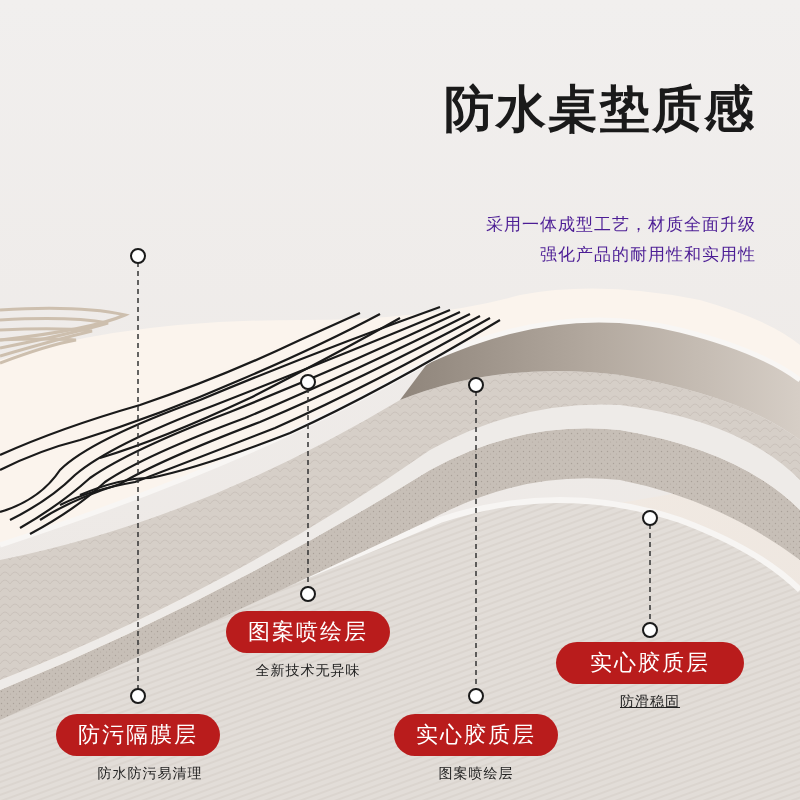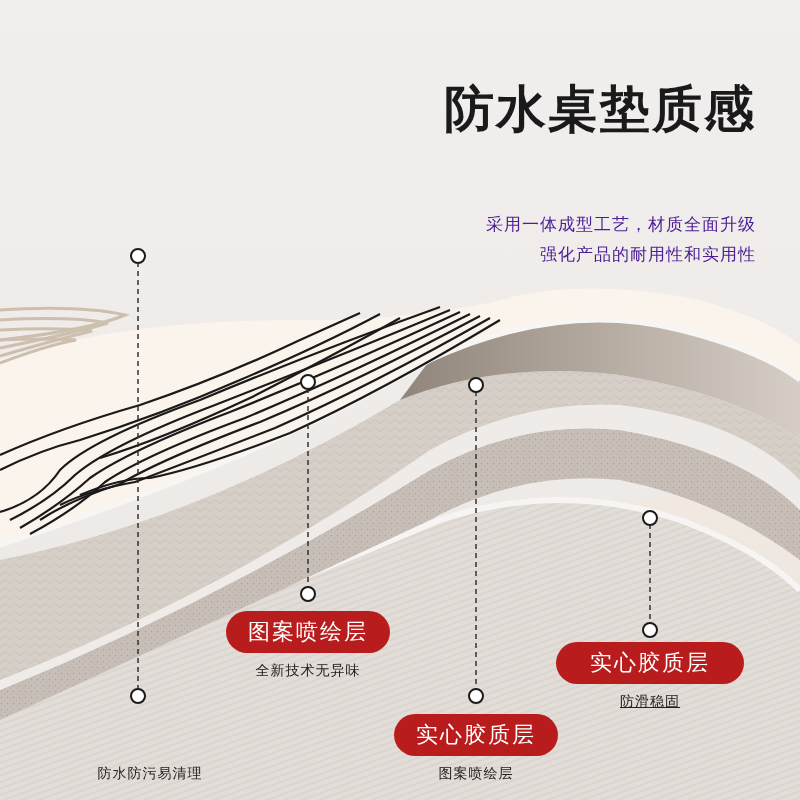--- a/index.html
+++ b/index.html
@@ -103,20 +103,21 @@
     <div>防水桌垫质感</div>
   </div>
   <div class="subline">
     <div>采用一体成型工艺，材质全面升级</div>
     <div>强化产品的耐用性和实用性</div>
   </div>
 
   <div class="pill" style="left:226px; top:611px; width:164px;">图案喷绘层</div>
   <div class="cap" style="left:226px; top:662px; width:164px;">全新技术无异味</div>
 
+  <div class="pill" style="left:56px; top:714px; width:164px;">防污隔膜层</div>
   <div class="cap" style="left:68px; top:765px; width:164px;">防水防污易清理</div>
 
   <div class="pill" style="left:394px; top:714px; width:164px;">实心胶质层</div>
   <div class="cap" style="left:394px; top:765px; width:164px;">图案喷绘层</div>
 
   <div class="pill" style="left:556px; top:642px; width:188px;">实心胶质层</div>
   <div class="cap" style="left:556px; top:693px; width:188px;text-decoration:underline;">防滑稳固</div>
 </div>
 
 </body></html>

